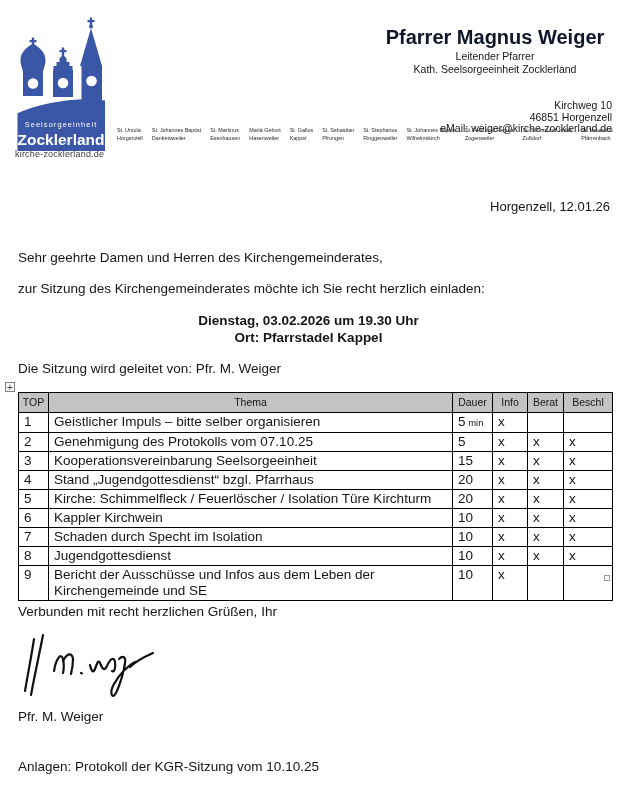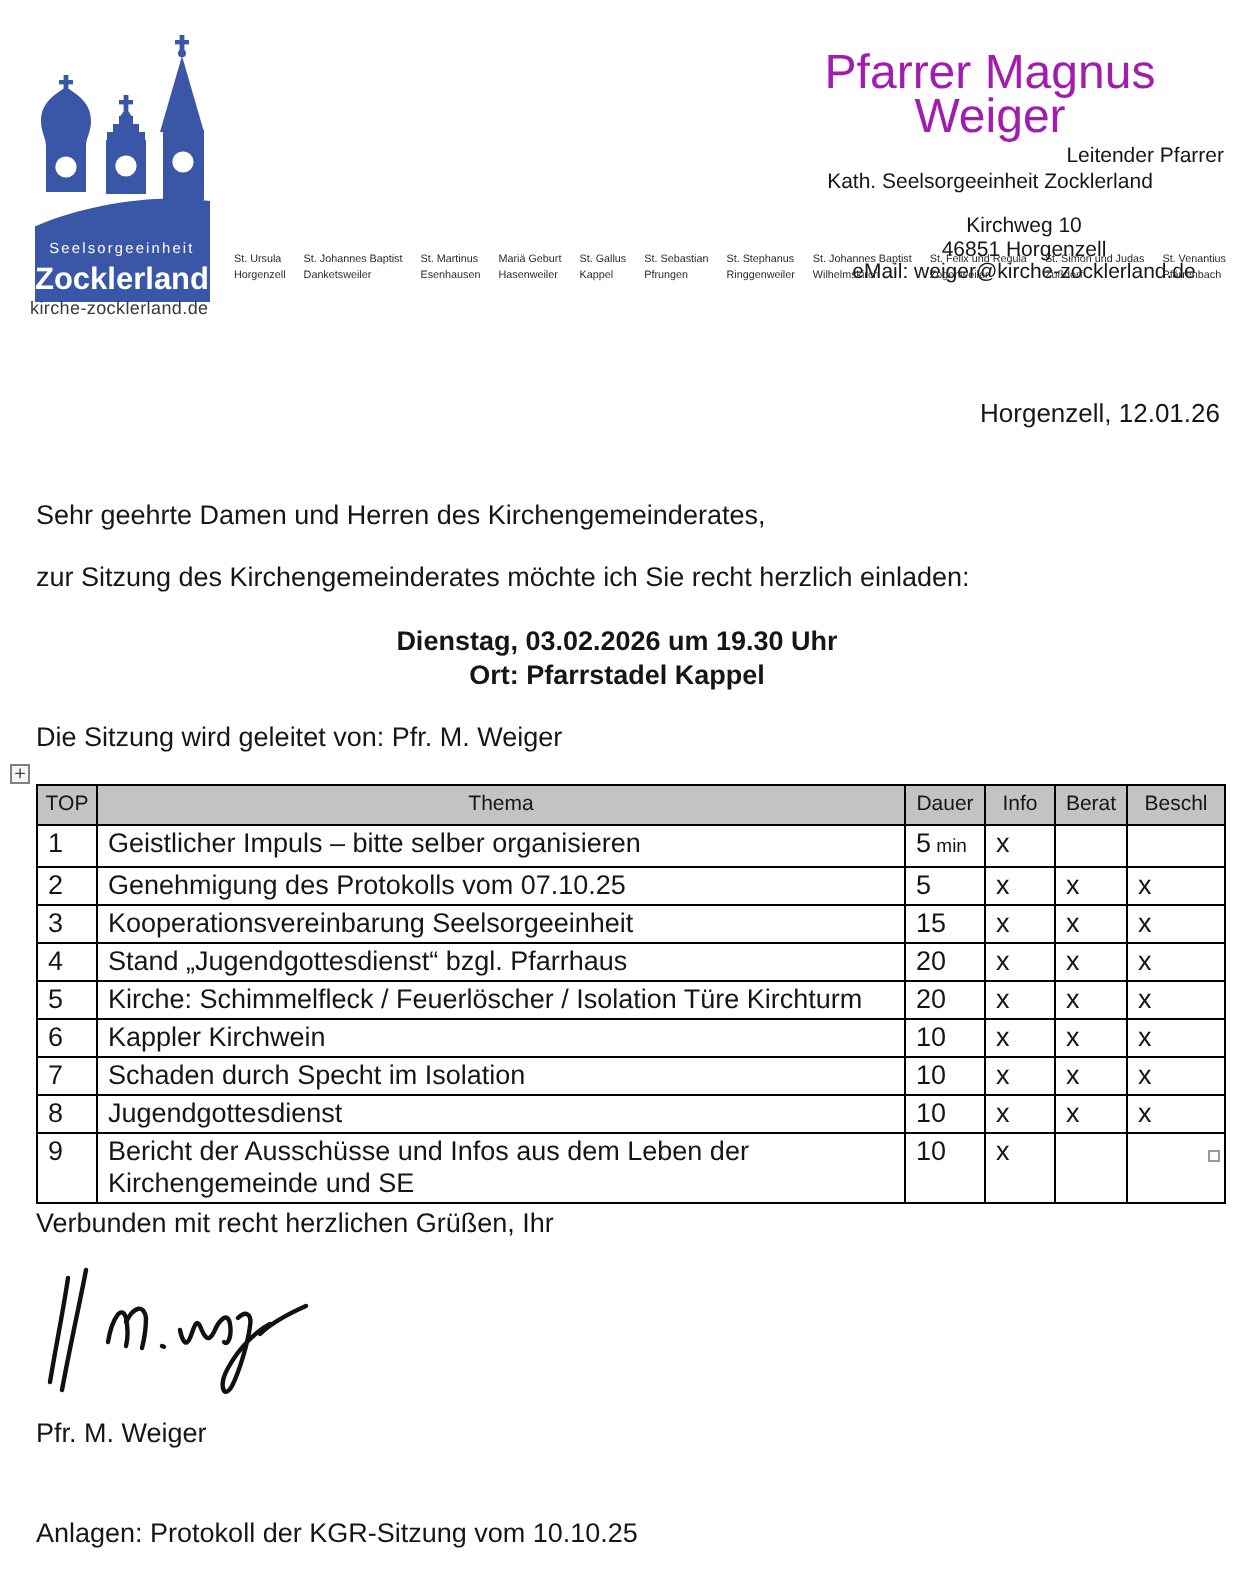--- a/index.html
+++ b/index.html
@@ -4,24 +4,24 @@
 <style>
   html,body{margin:0;padding:0;background:#fff;}
   body{font-family:"Liberation Sans",sans-serif;color:#161616;}
   #page{position:relative;width:617px;height:798px;background:#fff;overflow:hidden;}
 
   
   #logo-svg{position:absolute;left:14px;top:16px;width:101px;height:140px;}
   .logo-url{position:absolute;left:15px;top:149px;font-size:9px;letter-spacing:.2px;color:#3a3a3a;}
 
   .sender{position:absolute;left:378px;top:26px;width:234px;text-align:center;}
-  .sender-name{font-size:24px;line-height:22px;color:#a21caf;}
-  .sender-role{font-size:10.5px;line-height:13px;margin-top:2px;text-align:right;}
+  .sender-name{font-size:20px;line-height:22px;color:#0f172a;font-weight:bold;}
+  .sender-role{font-size:10.5px;line-height:13px;margin-top:2px;}
   .sender-org{font-size:10.5px;line-height:13px;}
-  .sender-address{margin-top:10px;margin-left:34px;text-align:center;font-size:10.5px;line-height:11.6px;}
+  .sender-address{margin-top:24px;margin-left:34px;text-align:right;font-size:10.5px;line-height:11.6px;}
 
   .parish-list{position:absolute;left:117px;top:127px;width:496px;display:flex;justify-content:space-between;}
   .parish{font-size:5.4px;line-height:1.45;color:#2b2b2b;white-space:nowrap;}
 
   
   .dateline{position:absolute;right:7px;top:199px;font-size:13px;}
   .salutation{position:absolute;left:18px;top:250px;font-size:13.5px;}
   .intro{position:absolute;left:18px;top:281px;font-size:13.5px;}
   .event{position:absolute;left:0;top:313px;width:617px;text-align:center;font-size:13.5px;font-weight:bold;line-height:16.5px;}
   .chair{position:absolute;left:18px;top:361px;font-size:13.5px;}

